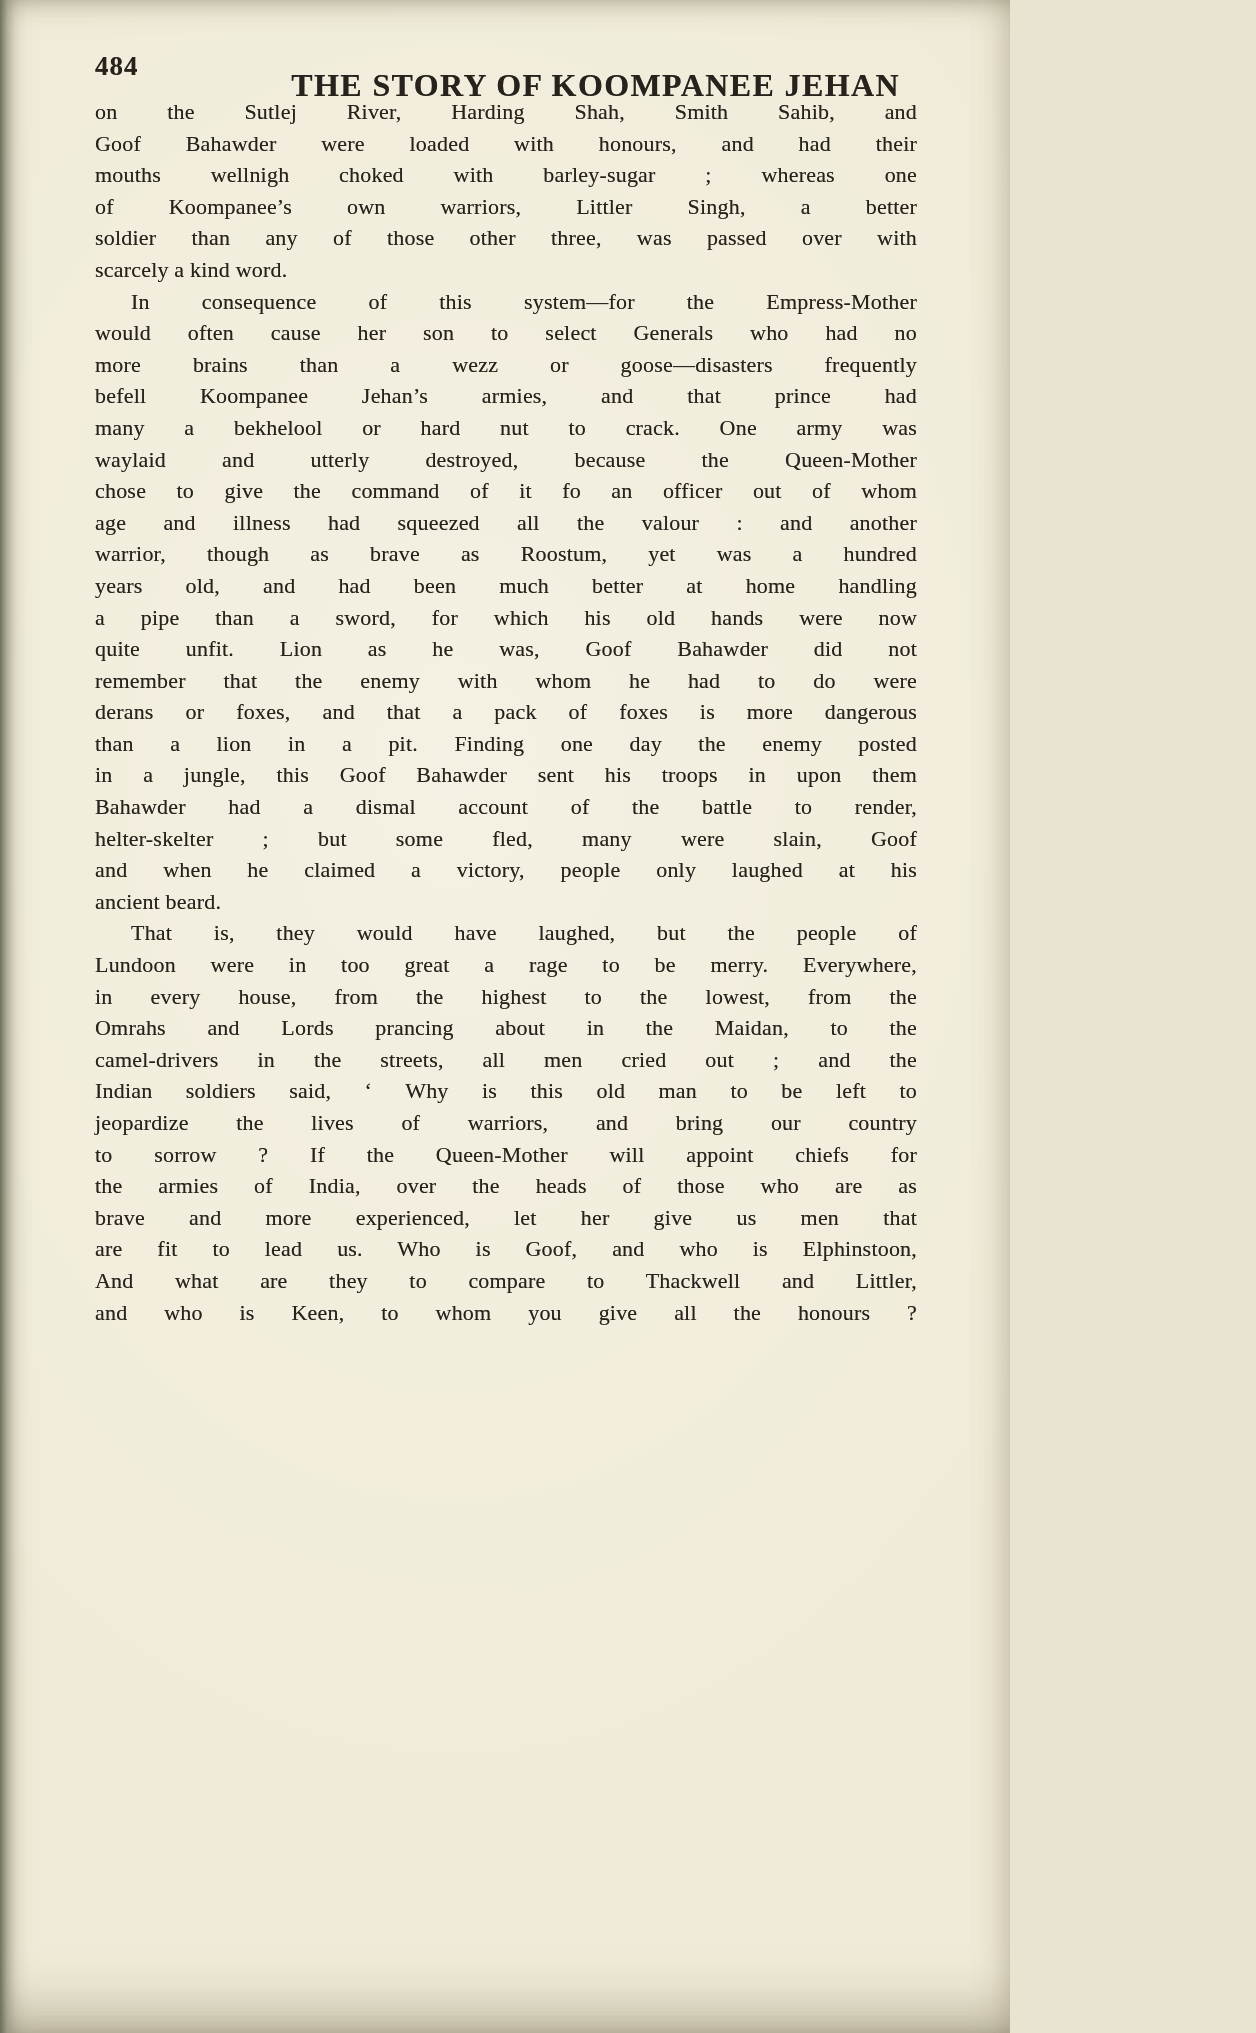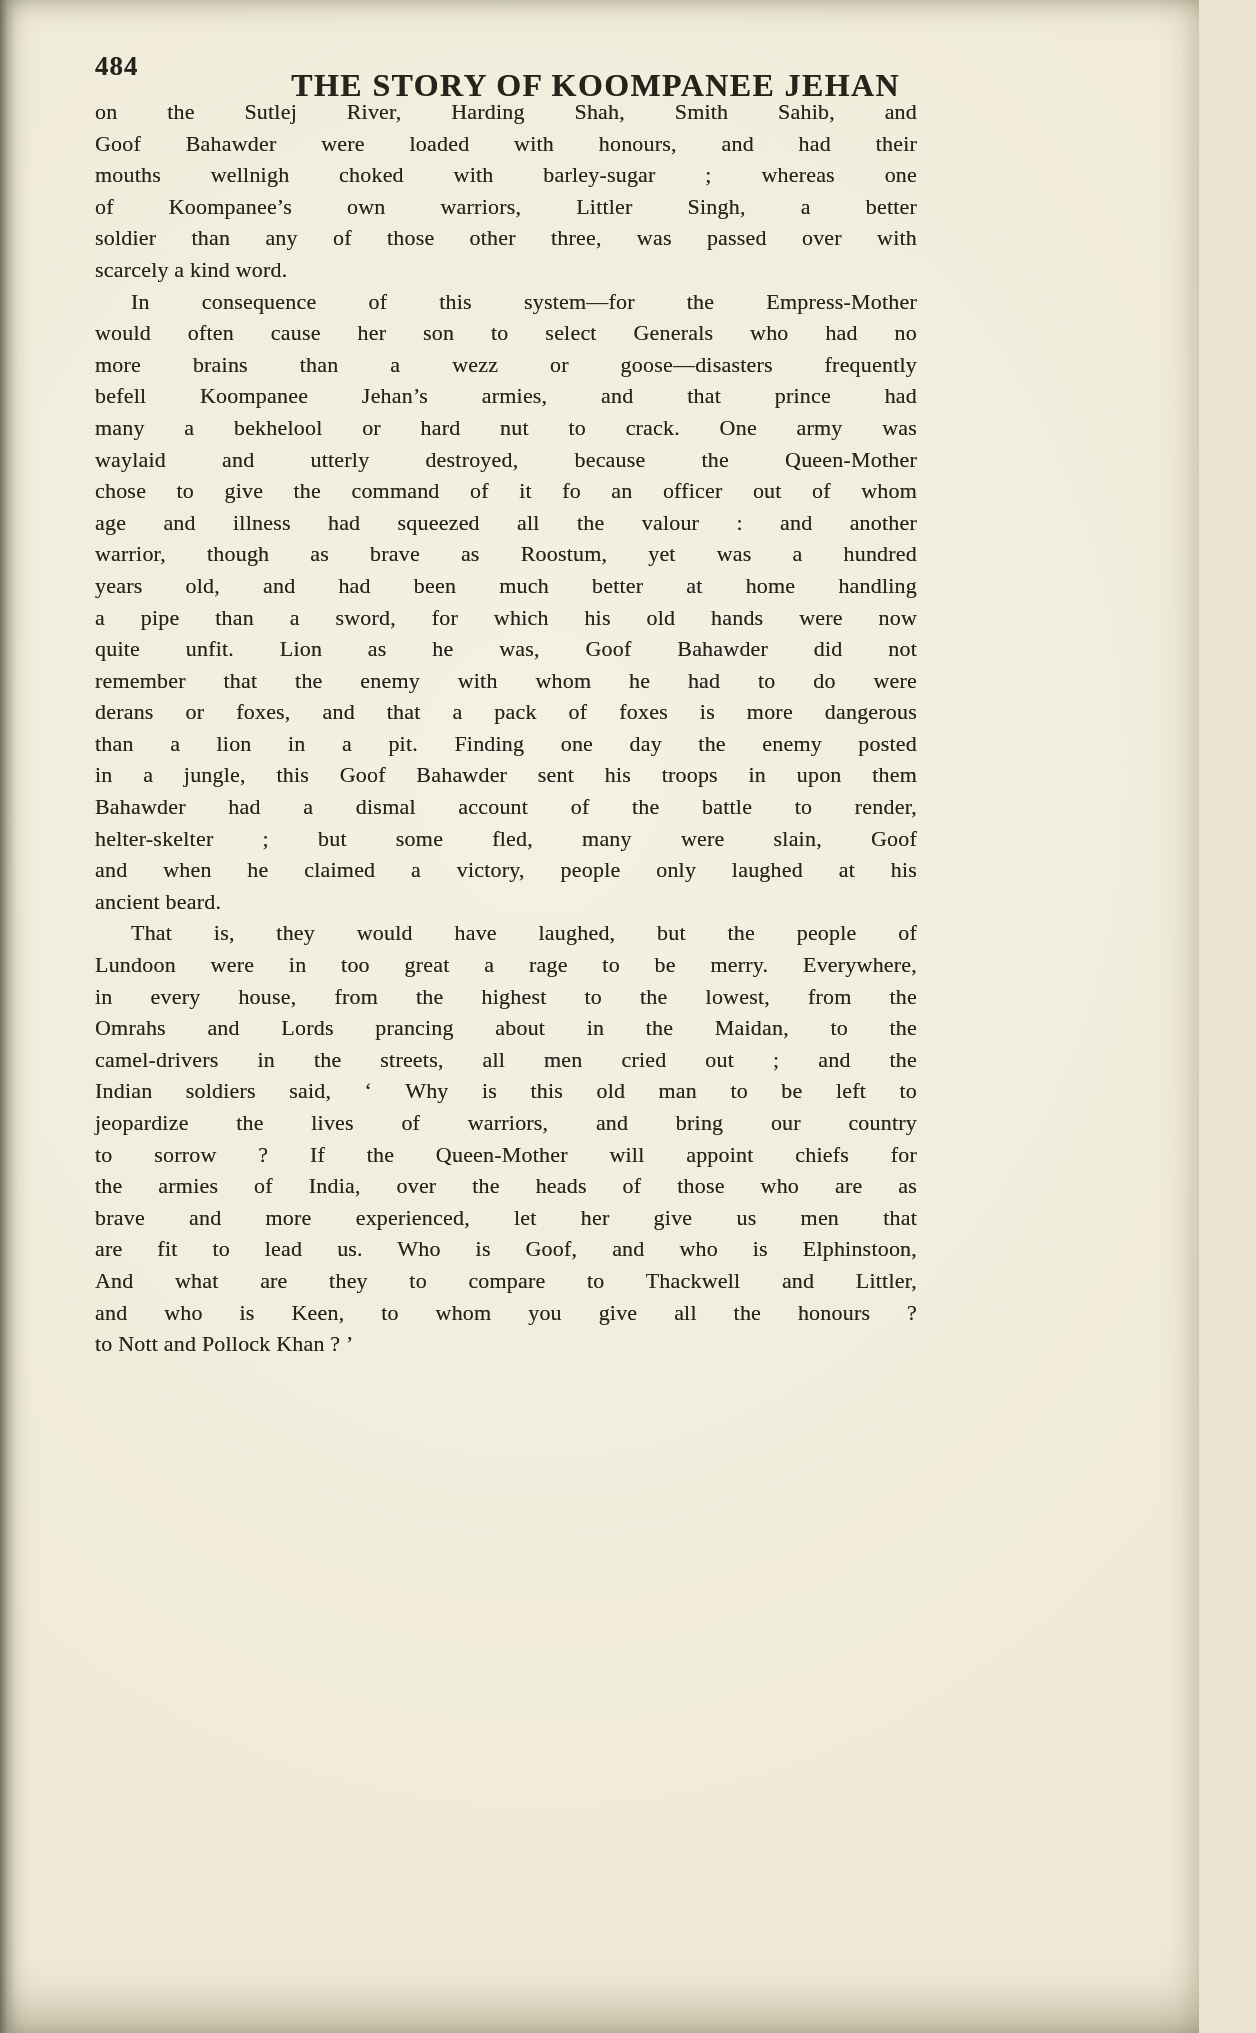--- a/index.html
+++ b/index.html
@@ -2,21 +2,21 @@
 <html><head>
 <meta charset="utf-8">
 <style>
   html, body {
     margin: 0;
     padding: 0;
     background: #e9e4d1;
   }
   .page {
     position: relative;
-    width: 1199px;
+    width: 1010px;
     height: 2033px;
     margin: 0;
     overflow: hidden;
     background:
       radial-gradient(130% 90% at 45% 38%, rgba(255,255,255,0.28), rgba(255,255,255,0) 62%),
       #f0ebd8;
     box-shadow:
       inset 16px 0 22px -10px rgba(84, 88, 68, 0.60),
       inset 4px 0 2px -2px rgba(84, 88, 68, 0.30),
       inset -22px 0 32px -18px rgba(140, 130, 100, 0.35),
@@ -130,16 +130,15 @@
         <div class="line"><span>Omrahs and Lords prancing about in the Maidan, to the</span></div>
         <div class="line"><span>camel-drivers in the streets, all men cried out ; and the</span></div>
         <div class="line"><span>Indian soldiers said, ‘ Why is this old man to be left to</span></div>
         <div class="line"><span>jeopardize the lives of warriors, and bring our country</span></div>
         <div class="line"><span>to sorrow ?  If the Queen-Mother </span><span class="italic">will</span><span> appoint chiefs for</span></div>
         <div class="line"><span>the armies of India, over the heads of those who are as</span></div>
         <div class="line"><span>brave and more experienced, let her give us men that</span></div>
         <div class="line"><span>are fit to lead us.  Who is Goof, and who is Elphinstoon,</span></div>
         <div class="line"><span>And what are they to compare to Thackwell and Littler,</span></div>
         <div class="line"><span>and who is Keen, to whom you give all the honours ?</span></div>
-        <div class="line lastline"><span>to Nott and Pollock Khan ? ’</span></div>
       </div>
     </main>
 </div>
 
 </body></html>

